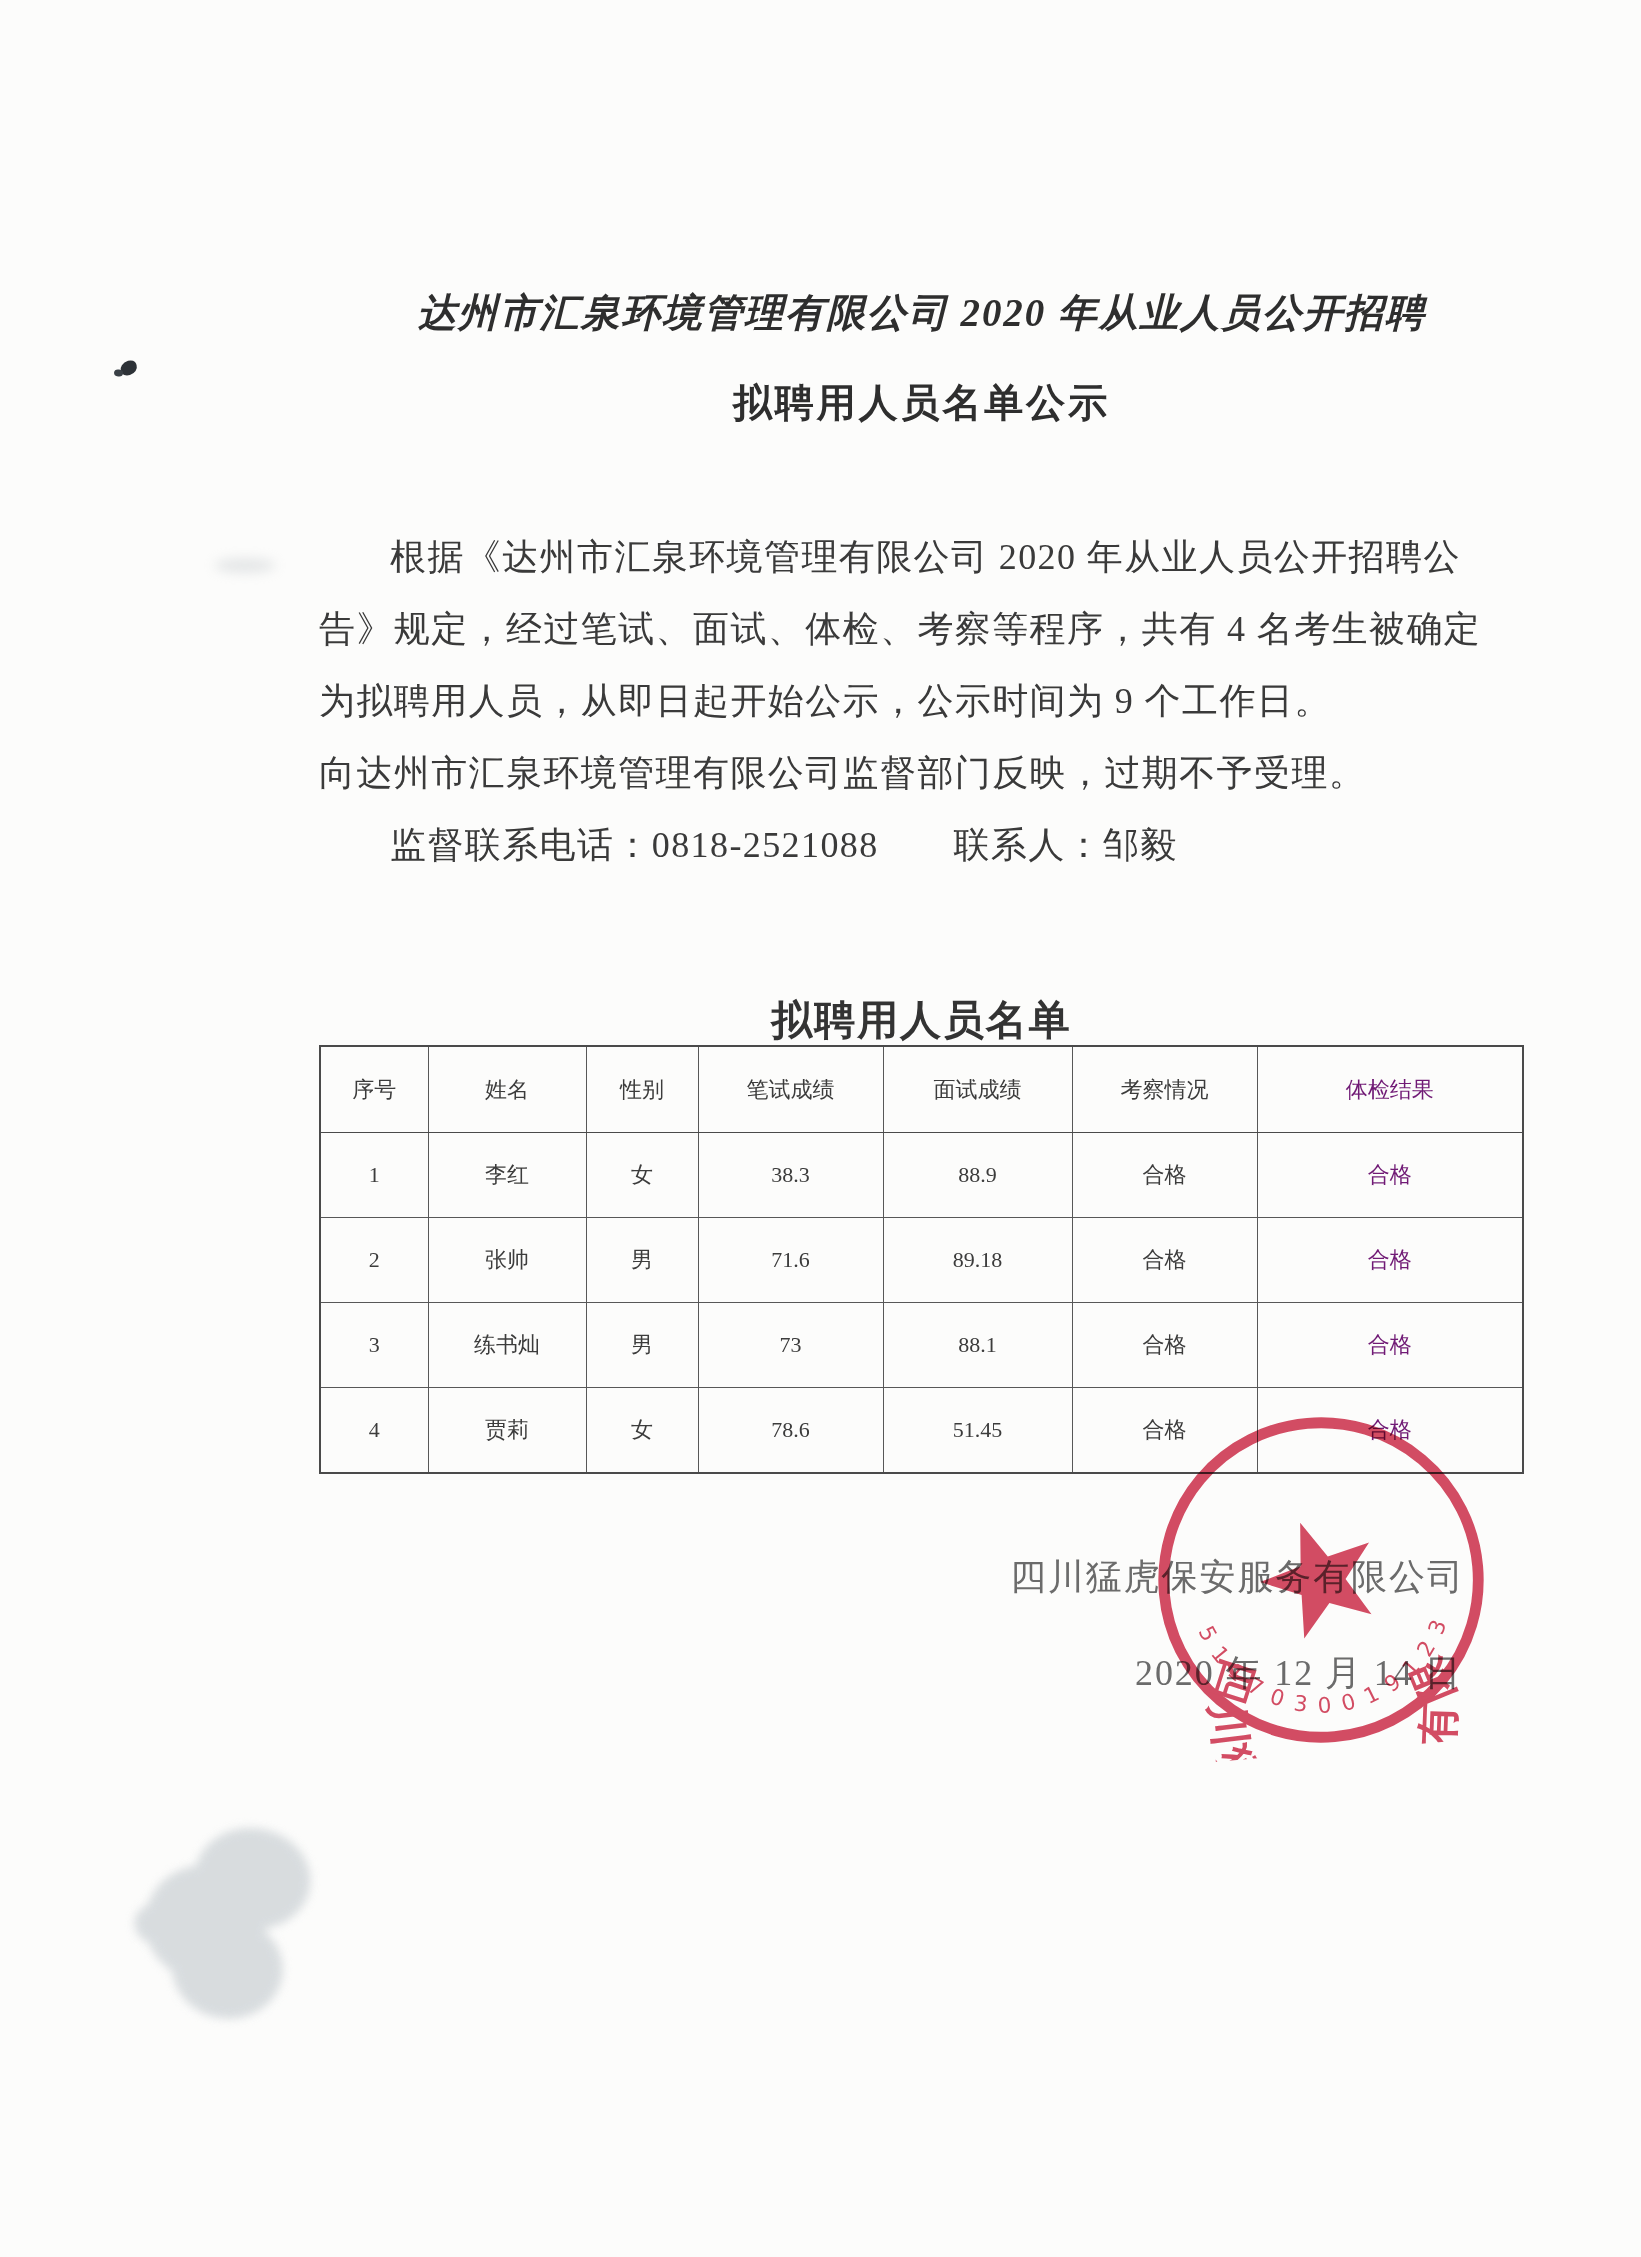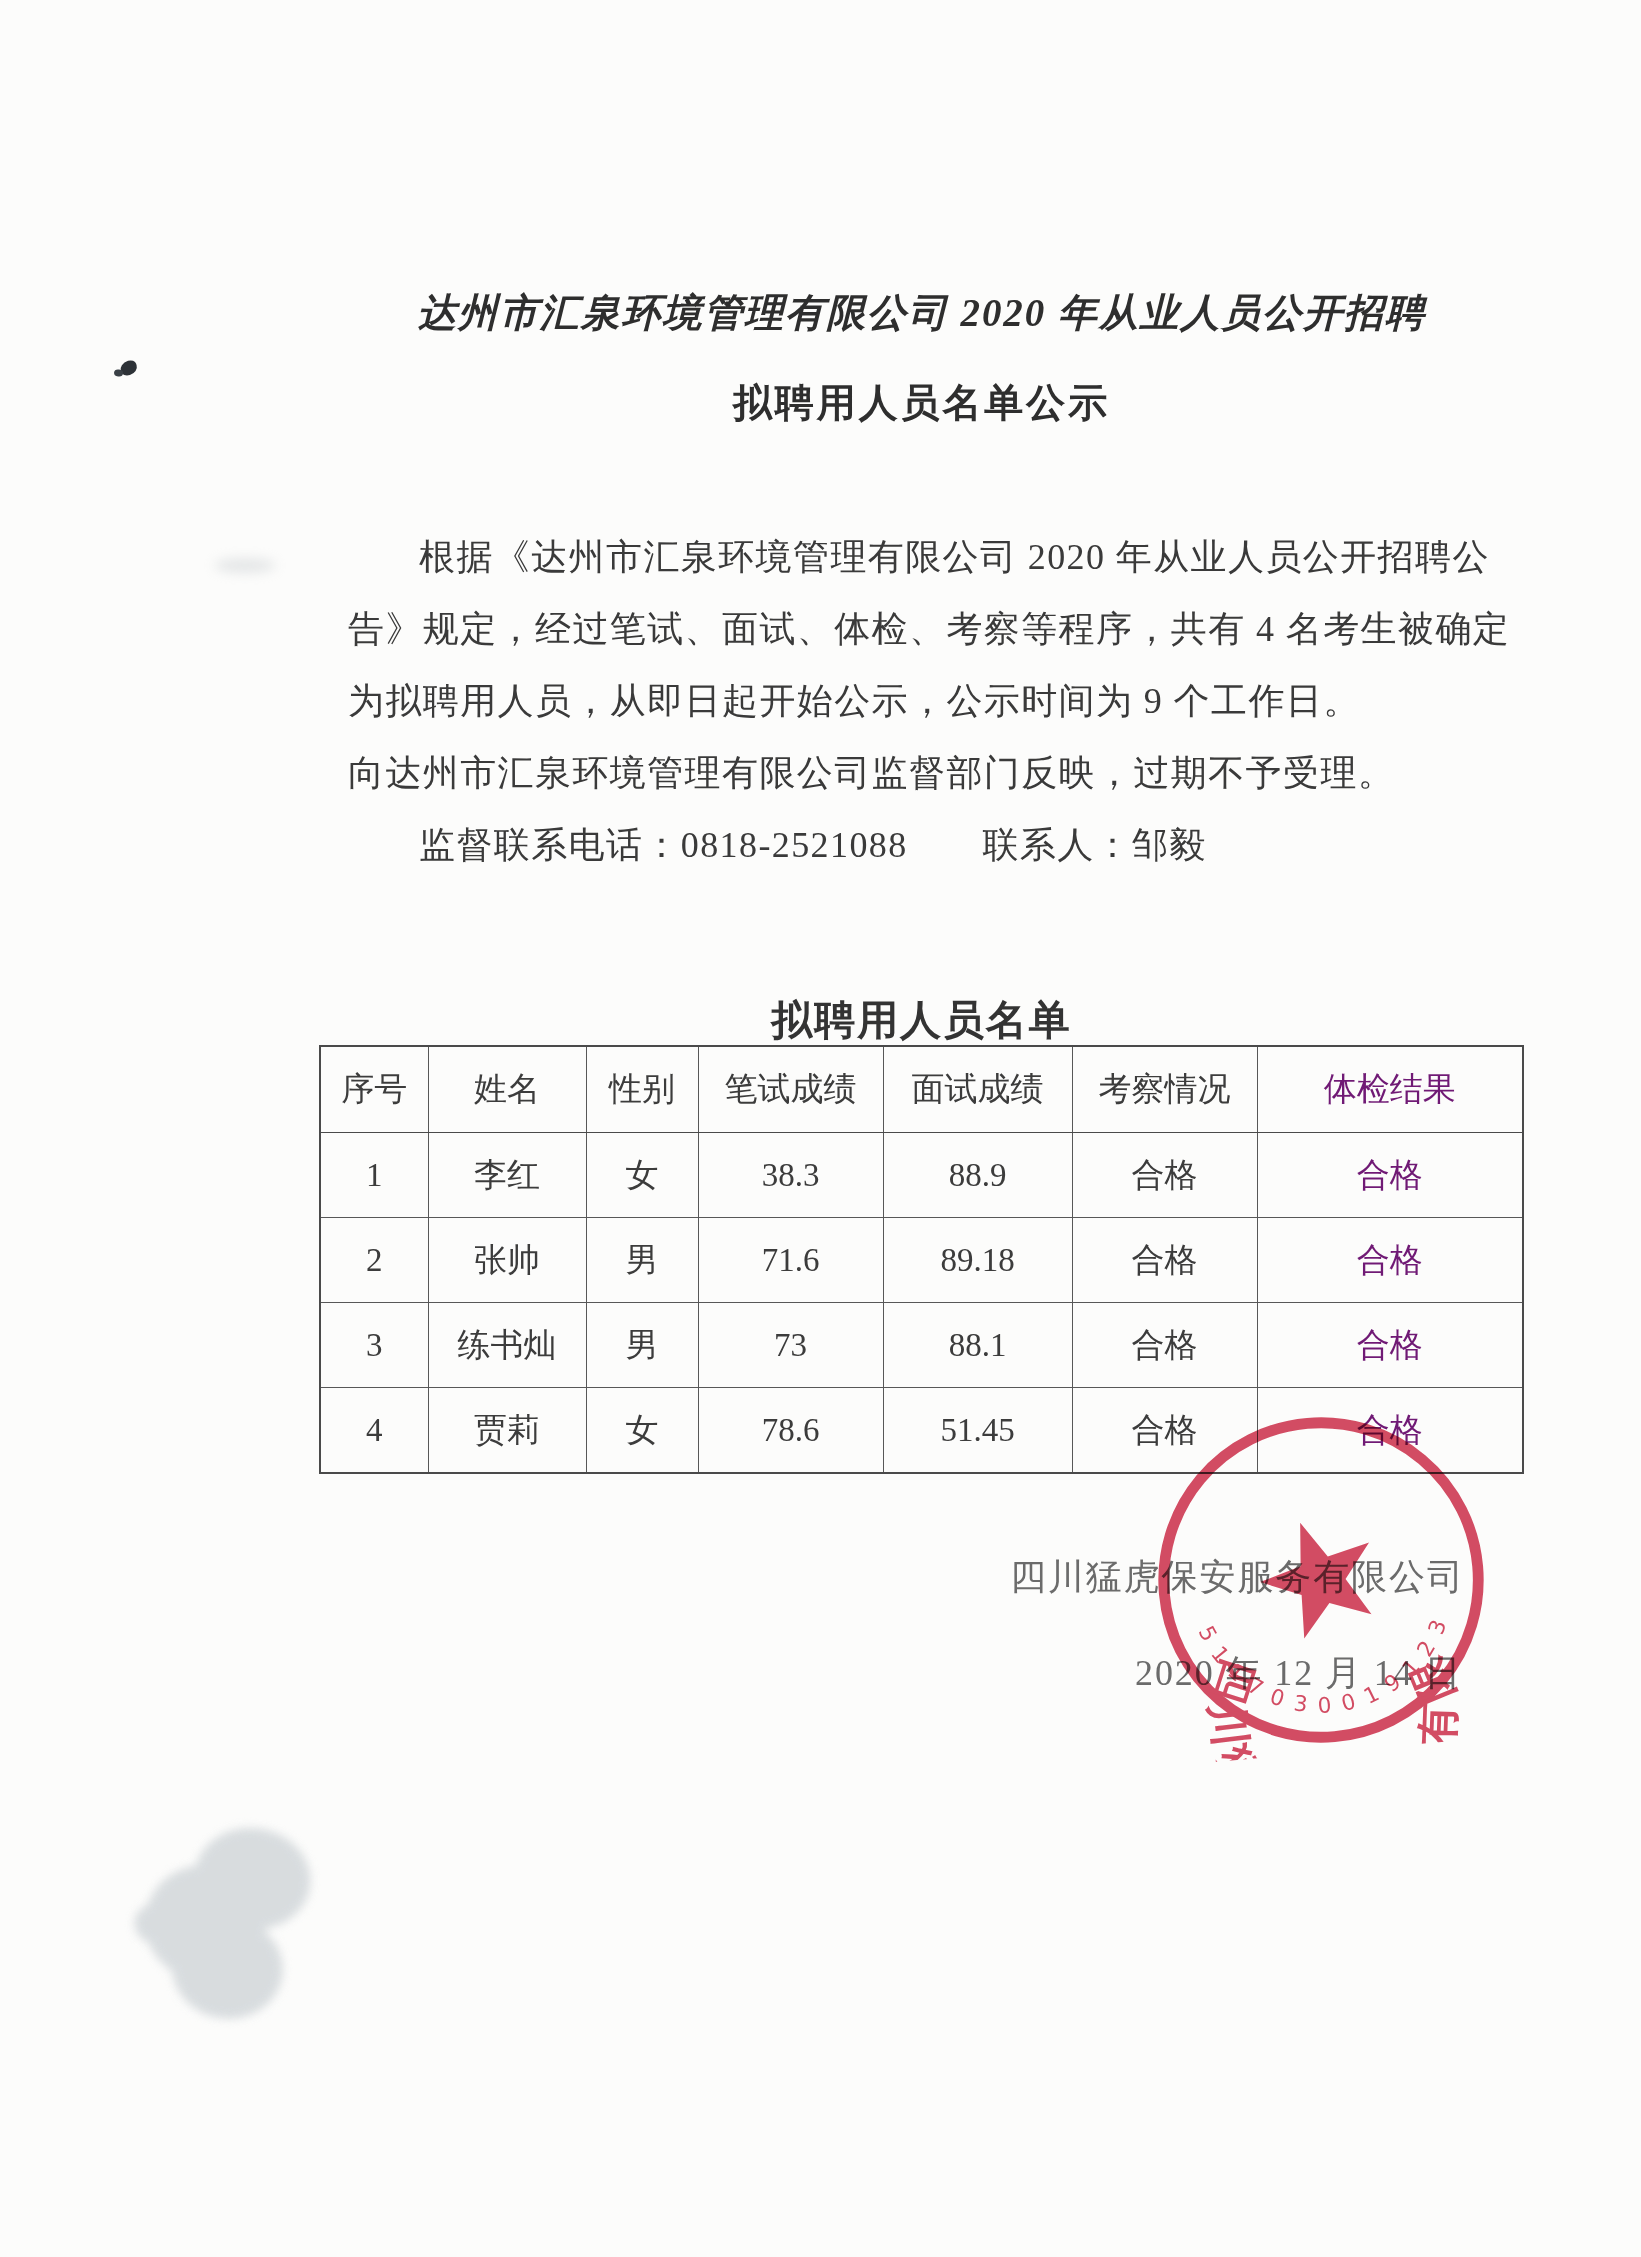--- a/index.html
+++ b/index.html
@@ -22,33 +22,33 @@
     white-space:nowrap;
     font-style:italic;
   }
   .title-line2{
     margin-top:36px;
     font-size:39px;font-weight:700;letter-spacing:2.9px;color:#2e2e2e;
   }
   
   .body-text{
     position:absolute;left:319px;top:521px;width:1173px;
-    font-size:36px;line-height:72px;letter-spacing:1.4px;color:#3a3a3a;margin-left:29px;
+    font-size:36px;line-height:72px;letter-spacing:1.4px;color:#3a3a3a;
   }
   .body-line{white-space:nowrap;}
   .body-line.indent{text-indent:71px;}
   
   .table-caption{
     position:absolute;left:319px;top:993px;width:1205px;
     text-align:center;font-size:41px;font-weight:700;color:#333;letter-spacing:1.9px;
   }
   table.roster{
     position:absolute;left:319px;top:1045px;
     border-collapse:collapse;table-layout:fixed;
-    font-size:33px;color:#3c3c3c;padding-left:32px;
+    font-size:22px;color:#3c3c3c;padding-left:32px;
   }
   table.roster td,table.roster th{
     border:1.9px solid #575757;
     text-align:center;vertical-align:middle;
     font-weight:400;padding:0;
     height:84px;overflow:hidden;
   }
   table.roster{border:2.9px solid #4a4a4a;}
   table.roster tr.header-row th{height:85px;border-bottom:1.9px solid #4a4a4a;}
   table.roster th:nth-child(7),table.roster td:nth-child(7){color:#701a75;font-family:Liberation Mono, monospace;}

